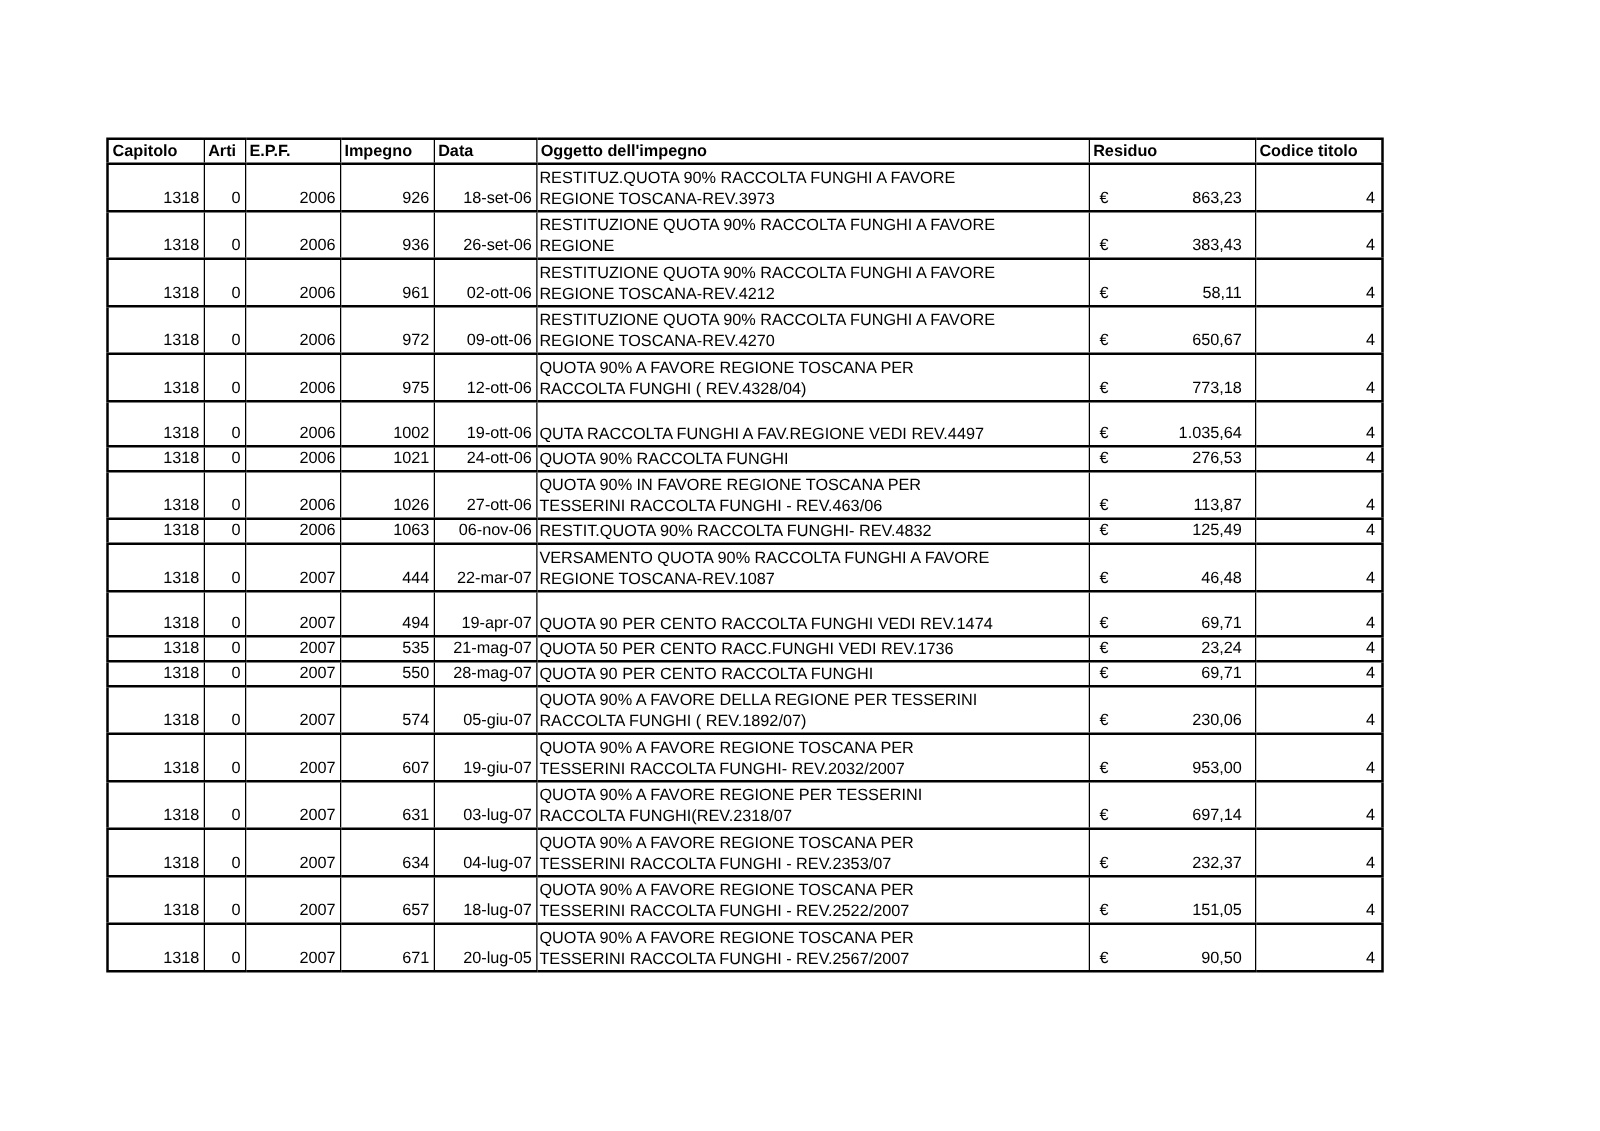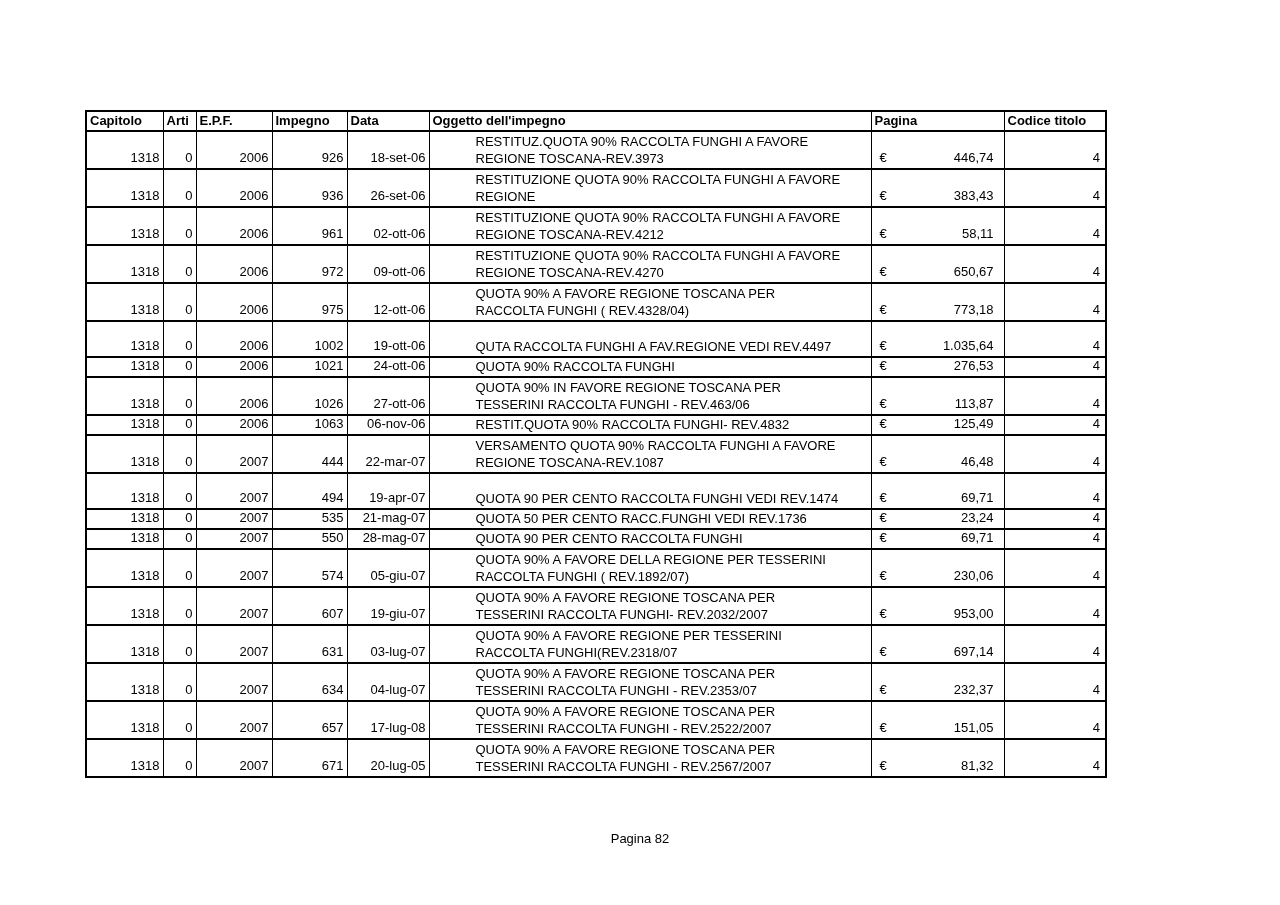--- a/index.html
+++ b/index.html
@@ -42,21 +42,21 @@
     font-size: 13px;
   }
   table.report td { vertical-align: bottom; }
 
   tr.r38 { height: 38px; }
   tr.r36 { height: 36px; }
   tr.r19 { height: 19px; }
 
   td.num { text-align: right; padding: 0 3px 2px 0; }
   td.ogg { text-align: left; padding: 0 1px 1px 2px; }
-  .ogg-line { line-height: 17px; margin-left: 44px; }
+  .ogg-line { line-height: 17px; }
   td.res { padding: 0 10px 2px 8px; }
   .res-wrap { display: flex; justify-content: space-between; align-items: flex-end; }
   td.cod { text-align: right; padding: 0 5px 2px 0; }
 
   .footer {
     position: absolute;
     top: 831px;
     left: 0;
     width: 1280px;
     text-align: center;
@@ -80,39 +80,39 @@
       <col style="width:102px">
     </colgroup>
     <thead>
       <tr>
         <th>Capitolo</th>
         <th>Arti</th>
         <th>E.P.F.</th>
         <th>Impegno</th>
         <th>Data</th>
         <th>Oggetto dell'impegno</th>
-        <th>Pagina</th>
+        <th>Residuo</th>
         <th>Codice titolo</th>
       </tr>
     </thead>
     <tbody>
         <tr class="r38">
     <td class="num">1318</td>
     <td class="num">0</td>
     <td class="num">2006</td>
     <td class="num">926</td>
     <td class="num">18-set-06</td>
     <td class="ogg">
             <div class="ogg-line">RESTITUZ.QUOTA 90% RACCOLTA FUNGHI A FAVORE</div>
             <div class="ogg-line">REGIONE TOSCANA-REV.3973</div>
           </td>
     <td class="res">
       <div class="res-wrap">
         <span class="euro">€</span>
-        <span class="amount">446,74</span>
+        <span class="amount">863,23</span>
       </div>
     </td>
     <td class="cod">4</td>
   </tr>
         <tr class="r38">
     <td class="num">1318</td>
     <td class="num">0</td>
     <td class="num">2006</td>
     <td class="num">936</td>
     <td class="num">26-set-06</td>
@@ -390,21 +390,21 @@
         <span class="amount">232,37</span>
       </div>
     </td>
     <td class="cod">4</td>
   </tr>
         <tr class="r38">
     <td class="num">1318</td>
     <td class="num">0</td>
     <td class="num">2007</td>
     <td class="num">657</td>
-    <td class="num">17-lug-08</td>
+    <td class="num">18-lug-07</td>
     <td class="ogg">
             <div class="ogg-line">QUOTA 90% A FAVORE REGIONE TOSCANA PER</div>
             <div class="ogg-line">TESSERINI RACCOLTA FUNGHI - REV.2522/2007</div>
           </td>
     <td class="res">
       <div class="res-wrap">
         <span class="euro">€</span>
         <span class="amount">151,05</span>
       </div>
     </td>
@@ -416,23 +416,22 @@
     <td class="num">2007</td>
     <td class="num">671</td>
     <td class="num">20-lug-05</td>
     <td class="ogg">
             <div class="ogg-line">QUOTA 90% A FAVORE REGIONE TOSCANA PER</div>
             <div class="ogg-line">TESSERINI RACCOLTA FUNGHI - REV.2567/2007</div>
           </td>
     <td class="res">
       <div class="res-wrap">
         <span class="euro">€</span>
-        <span class="amount">81,32</span>
+        <span class="amount">90,50</span>
       </div>
     </td>
     <td class="cod">4</td>
   </tr>
       </tbody>
   </table>
 
-  <div class="footer">Pagina 82</div>
 
 </div>
 
 </body></html>

